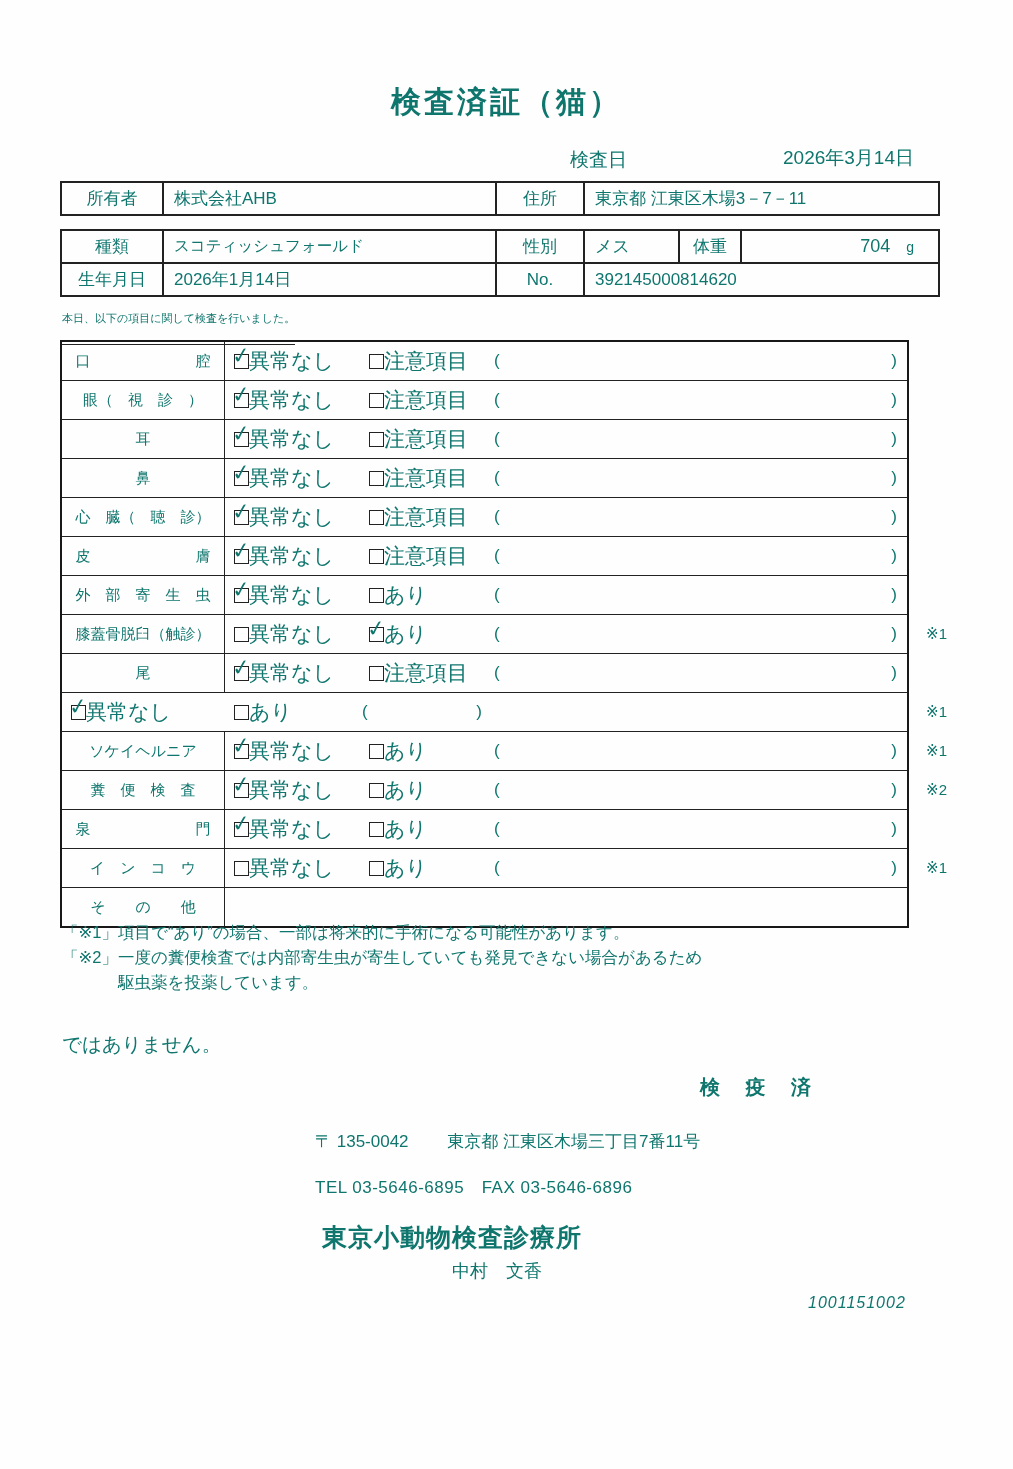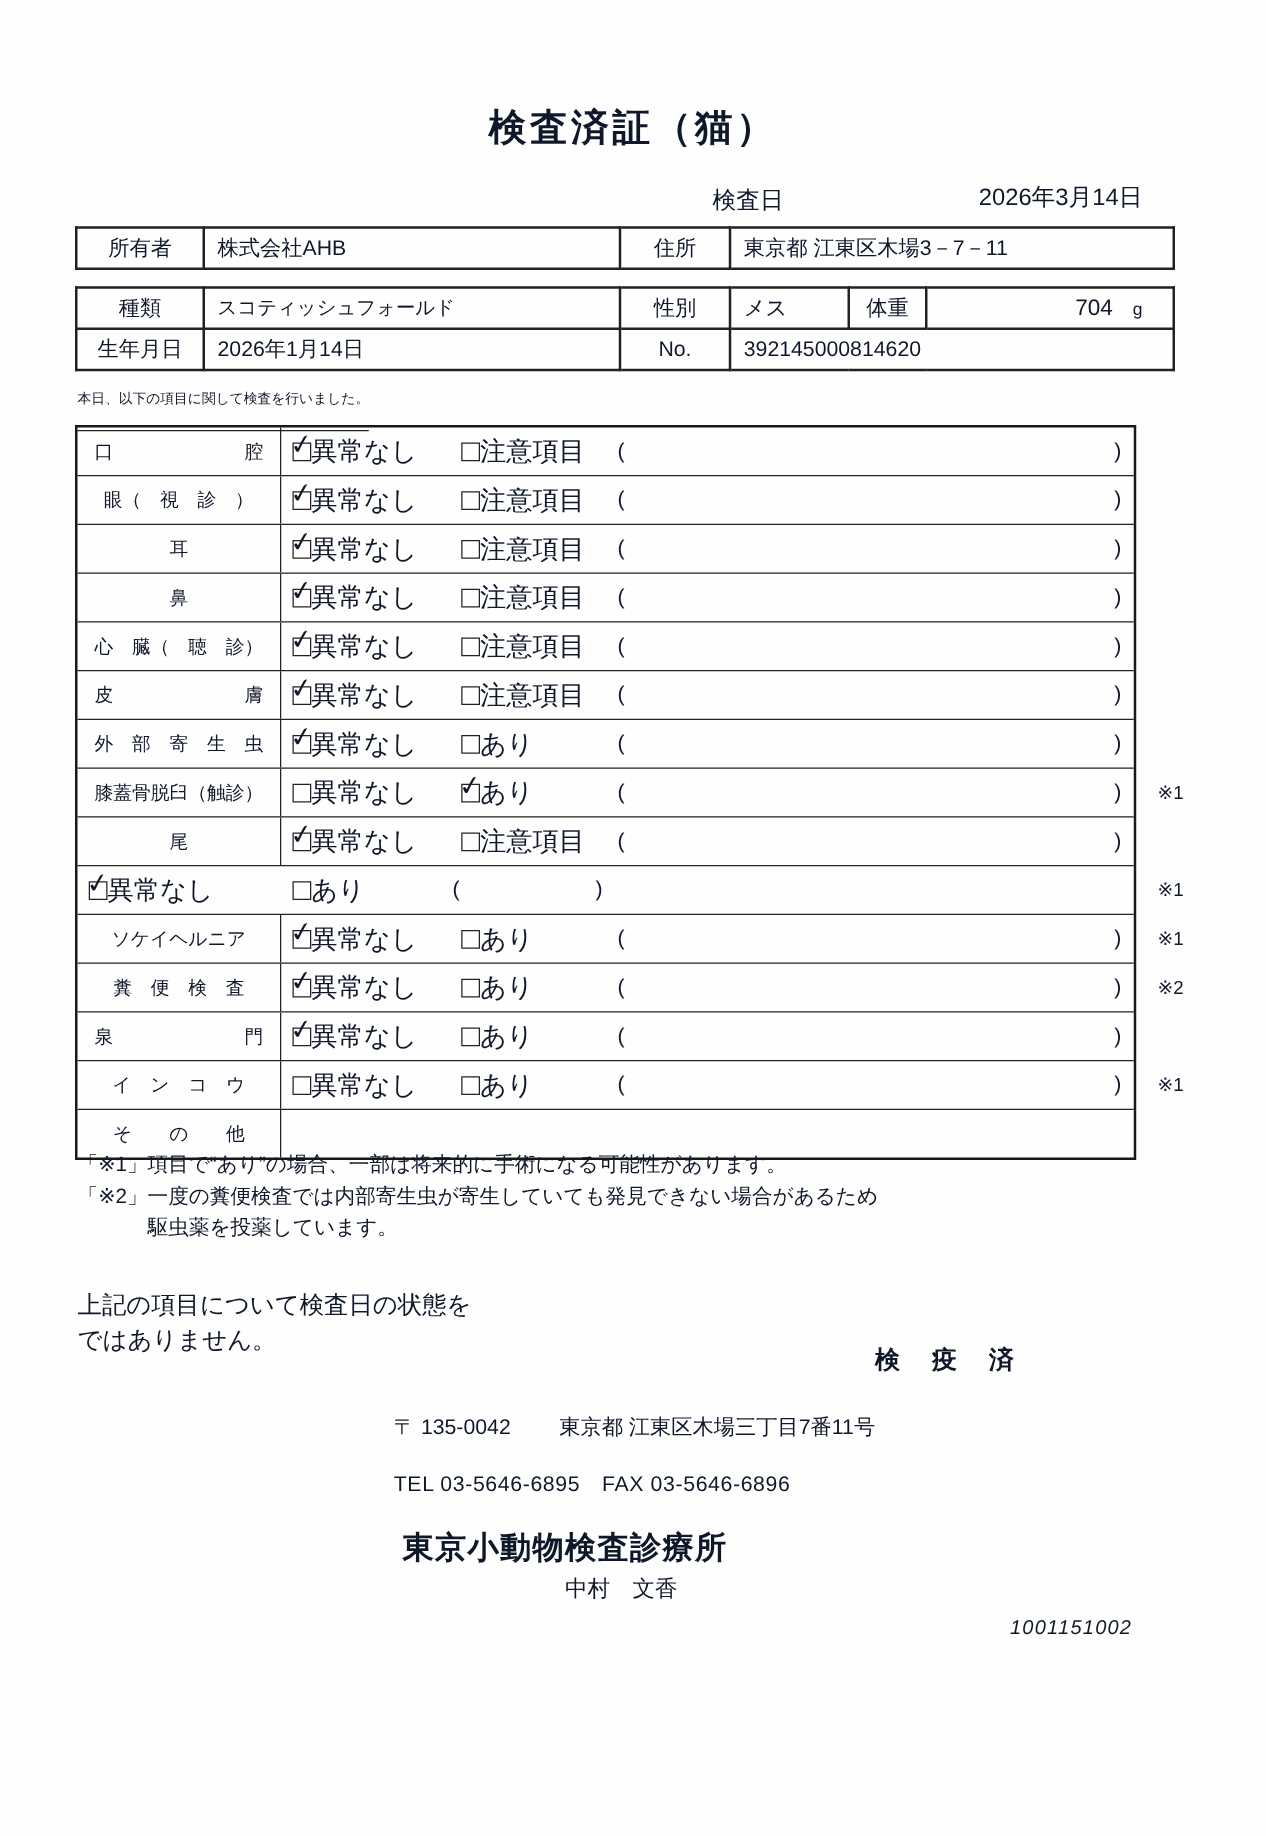--- a/index.html
+++ b/index.html
@@ -1,16 +1,16 @@
 <!DOCTYPE html>
 <html><head>
 <meta charset="utf-8">
 <style>
   html,body{margin:0;padding:0;background:#ffffff;}
-  #page{position:relative;width:1013px;height:1469px;background:#fefefe;color:#0f172a;
+  #page{position:relative;width:1013px;height:1469px;background:#fefefe;color:#0f766e;
         font-family:"Liberation Sans","DejaVu Sans",sans-serif;overflow:hidden;}
   .abs{position:absolute;}
   #title{top:82px;left:0;width:100%;text-align:center;font-size:30px;font-weight:600;letter-spacing:3px;}
   #exam-date-label{top:147px;left:570px;font-size:19px;}
   #exam-date-value{top:145px;left:783px;font-size:19px;}
   table.info{border-collapse:collapse;table-layout:fixed;width:880px;}
   table.info td{border:2px solid #222;font-size:17px;padding:0 10px;height:31px;overflow:hidden;white-space:nowrap;}
   table.info td.lbl{text-align:center;padding:0 2px;}
   #table1{top:181px;left:60px;}
   #table2{top:229px;left:60px;}
@@ -322,21 +322,20 @@
       </div>
     </div>
 
   <div class="abs" id="notes">
     <div>「※1」項目で“あり”の場合、一部は将来的に手術になる可能性があります。</div>
     <div>「※2」一度の糞便検査では内部寄生虫が寄生していても発見できない場合があるため</div>
     <div class="indent">駆虫薬を投薬しています。</div>
   </div>
 
   <div class="abs" id="disclaimer">
-    <div>上記の項目について検査日の状態を</div>
     <div>ではありません。</div>
   </div>
 
   <div class="abs" id="stamp">検 疫 済</div>
 
   <div class="abs" id="postal-line">
     <span>〒 135-0042</span>
     <span class="addr">東京都 江東区木場三丁目7番11号</span>
   </div>
   <div class="abs" id="tel-line">TEL 03-5646-6895　FAX 03-5646-6896</div>

